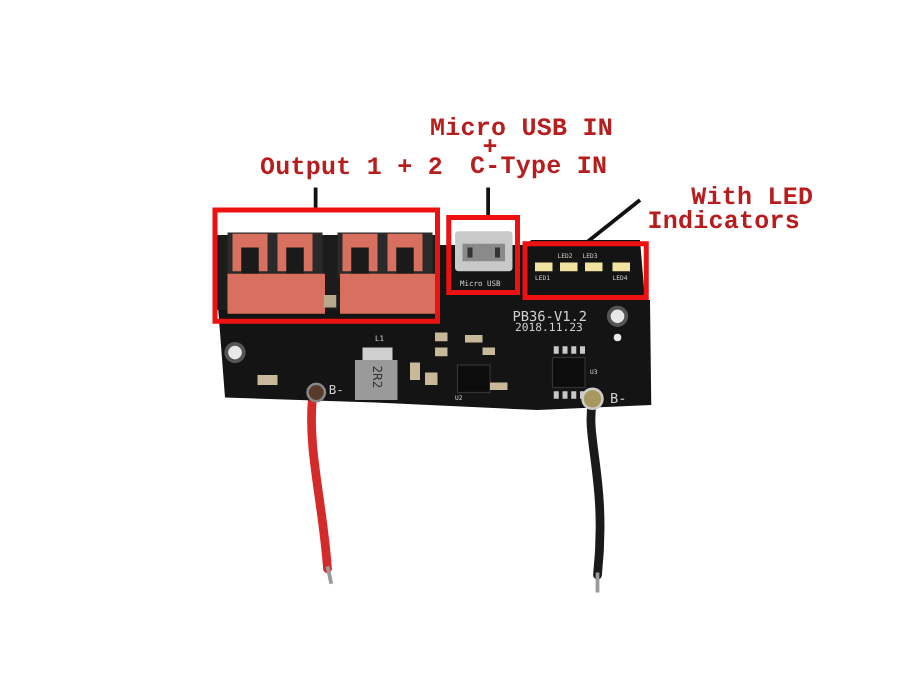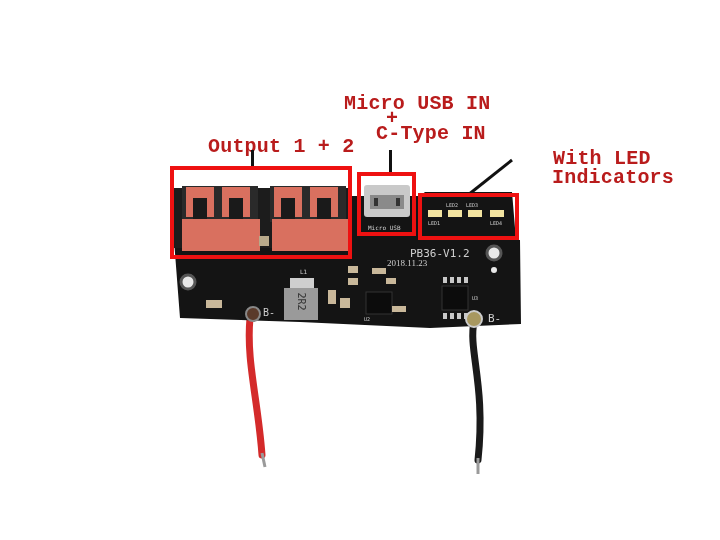--- a/index.html
+++ b/index.html
@@ -8,30 +8,30 @@
     .label { position:absolute; font-weight:bold; color:#b91c1c; font-size:20px; line-height:15px;
              font-family:Liberation Mono, monospace; letter-spacing:0.2px; white-space:nowrap; }
     .vline { position:absolute; width:3px; background:#111; }
     .box { position:absolute; border:4px solid #ee1111; box-sizing:border-box; }
     #scene { position:absolute; left:0; top:0; width:720px; height:540px; }
     .silk { position:absolute; color:#cfcfcf; font-family:"DejaVu Sans Mono", monospace; white-space:nowrap; }
   </style>
 </head>
 <body>
 
-<div class="label" style="left:208px;top:127px;margin-top:12px;">Output 1 + 2</div>
+<div class="label" style="left:208px;top:127px;">Output 1 + 2</div>
 <div class="vline" style="left:251px;top:150px;height:17px;"></div>
 
 <div class="label" style="left:344px;top:96px;">Micro USB IN</div>
 <div class="label" style="left:386px;top:111px;">+</div>
 <div class="label" style="left:376px;top:126px;">C-Type IN</div>
 <div class="vline" style="left:389px;top:150px;height:23px;"></div>
 
 <div class="label" style="left:518px;top:151px;margin-left:35px;">With LED</div>
-<div class="label" style="left:518px;top:170px;margin-left:34px;">Indicators</div>
+<div class="label" style="left:518px;top:170px;">Indicators</div>
 
 <svg id="scene" viewBox="0 0 720 540" xmlns="http://www.w3.org/2000/svg">
 
   <line x1="468" y1="195" x2="512" y2="160" stroke="#111" stroke-width="3"></line>
 
   <path d="M250 318 C 246 360, 258 400, 262 455" stroke="#d42a2a" stroke-width="7" fill="none" stroke-linecap="round"></path>
   <path d="M262 453 L 265 467" stroke="#9a9a9a" stroke-width="3"></path>
   <path d="M474 322 C 468 350, 486 385, 478 460" stroke="#1a1a1a" stroke-width="7" fill="none" stroke-linecap="round"></path>
   <path d="M478 458 L 478 474" stroke="#9a9a9a" stroke-width="3"></path>
 
@@ -101,21 +101,21 @@
 
   <circle cx="188" cy="282" r="7" fill="#e8e8e8" stroke="#555" stroke-width="3"></circle>
   <circle cx="494" cy="253" r="7" fill="#e8e8e8" stroke="#555" stroke-width="3"></circle>
   <circle cx="494" cy="270" r="3" fill="#e8e8e8"></circle>
 
   <circle cx="253" cy="314" r="7" fill="#5a3a2a" stroke="#888" stroke-width="2"></circle>
   <circle cx="474" cy="319" r="8" fill="#a89860" stroke="#ccc" stroke-width="2"></circle>
 </svg>
 
 <div class="silk" style="left:410px;top:247px;font-size:11px;">PB36-V1.2</div>
-<div class="silk" style="left:387px;top:258px;font-size:9px;font-family:Liberation Serif, serif;">2018.11.23</div>
+<div class="silk" style="left:412px;top:258px;font-size:9px;">2018.11.23</div>
 <div class="silk" style="left:368px;top:224px;font-size:6px;">Micro USB</div>
 <div class="silk" style="left:292px;top:296px;font-size:10px;color:#333;transform:rotate(90deg);">2R2</div>
 <div class="silk" style="left:263px;top:307px;font-size:10px;">B-</div>
 <div class="silk" style="left:488px;top:312px;font-size:11px;">B-</div>
 <div class="silk" style="left:428px;top:220px;font-size:5px;">LED1</div>
 <div class="silk" style="left:446px;top:202px;font-size:5px;">LED2</div>
 <div class="silk" style="left:466px;top:202px;font-size:5px;">LED3</div>
 <div class="silk" style="left:490px;top:220px;font-size:5px;">LED4</div>
 <div class="silk" style="left:364px;top:316px;font-size:5px;">U2</div>
 <div class="silk" style="left:472px;top:295px;font-size:5px;">U3</div>

